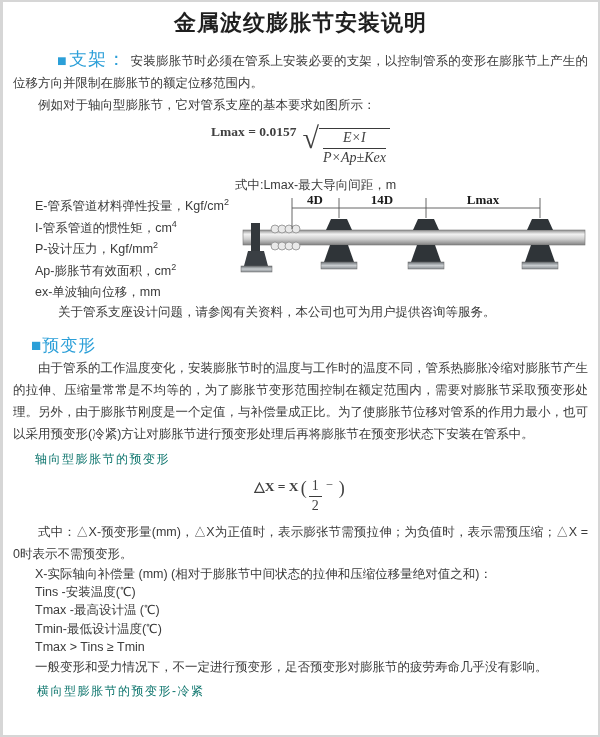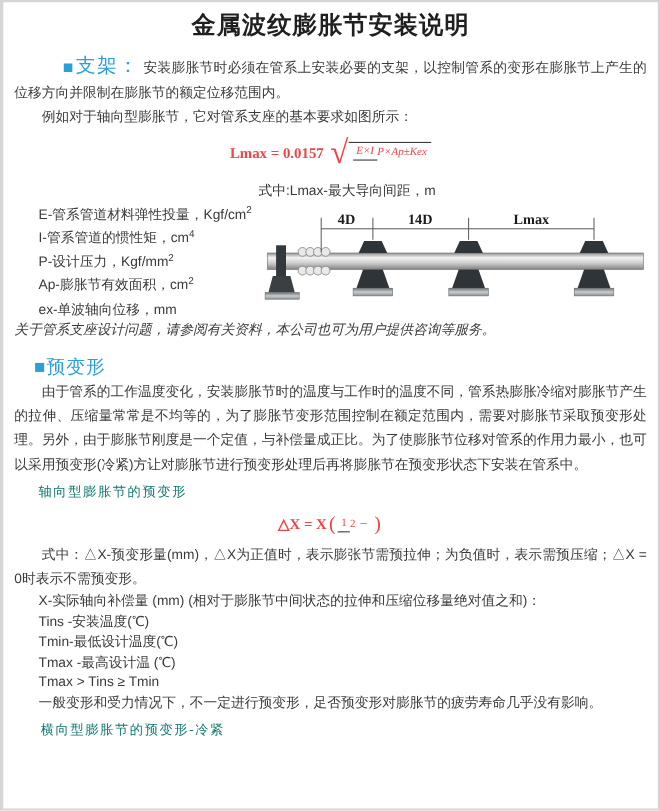--- a/index.html
+++ b/index.html
@@ -9,36 +9,36 @@
     padding:2px 10px 0 10px;overflow:hidden;position:relative;
     font-family:"Liberation Sans",sans-serif;font-size:12.5px;color:#3a3a3a;
   }
   .title{font-size:22px;font-weight:700;color:#1f1f1f;text-align:center;margin:4px 0 10px 0;letter-spacing:1px;}
   p{margin:0;line-height:22px;text-align:justify;}
   .lead{ text-indent:44px; }
   .sq{color:#2b9fd8;font-size:16px;vertical-align:-1px;margin-right:2px;}
   .lead-head{color:#2b9fd8;font-size:18px;letter-spacing:1px;margin-right:4px;}
   .indent2{text-indent:2em;}
   
-  .formula{display:flex;align-items:center;justify-content:center;
-    font-family:"Liberation Serif",serif;color:#ef4444;margin:8px 0 6px 0;}
+  .formula{display:flex;justify-content:center;
+    font-family:"Liberation Serif",serif;color:#404040;margin:8px 0 6px 0;}
   .f-bold{font-weight:700;font-size:13.5px;}
   .sqrt{display:inline-flex;align-items:flex-start;margin-left:6px;}
   .sqrt-sign{font-size:30px;line-height:30px;font-weight:400;transform:translateY(-1px);}
   .sqrt-body{border-top:1.4px solid #3a3a3a;margin-top:4px;padding:1px 4px 0 4px;}
-  .fr{display:inline-flex;flex-direction:row;text-align:center;font-size:10px;line-height:1.2;vertical-align:middle;}
+  .fr{display:inline-flex;flex-direction:column;text-align:center;font-size:14px;line-height:1.2;vertical-align:middle;}
   .fr .n{border-bottom:1px solid #3a3a3a;padding:0 3px 1px 3px;}
   .fr .d{padding-top:1px;}
   .it{font-style:italic;}
   .paren{font-size:18px;font-weight:400;margin:0 2px;}
   .fx-gap{margin:0 4px;}
   
   .defs{line-height:17.4px;}
   .defs .row{white-space:nowrap;}
-  .ml30{margin-left:30px;text-align:center;} .ml50{margin-left:22px;} .ml43{margin-left:43px;} .ml45{font-style:italic;} .ml18{margin-left:18px;} .ml24{margin-left:24px;}
+  .ml30{margin-left:30px;text-align:center;} .ml50{margin-left:22px;} .ml43{margin-left:43px;} .ml45{margin-left:45px;} .ml18{margin-left:18px;} .ml24{margin-left:24px;}
   sup{font-size:9px;}
   .note{line-height:20px;}
   
   .sec-head{color:#2b9fd8;font-size:17px;line-height:22px;margin-top:13px;letter-spacing:1px;}
   .sub-head{color:#0f766e;font-size:12px;line-height:22px;letter-spacing:1.5px;margin-top:3px;}
   .defs2{line-height:18.4px;}
   
   .diagram{position:absolute;left:236px;top:188px;width:352px;height:106px;}
   .dim-label{font-family:"Liberation Serif",serif;font-weight:700;font-size:13px;fill:#1c1c1c;}
 </style>
@@ -150,21 +150,21 @@
       <span class="d">2</span>
     </span>
     <span class="fx-gap">−</span>
     <span class="paren">)</span>
   </div>
 
   <p class="indent2">式中：△X-预变形量(mm)，△X为正值时，表示膨张节需预拉伸；为负值时，表示需预压缩；△X = 0时表示不需预变形。</p>
   <div class="defs2">
     <div class="ml50">X-实际轴向补偿量 (mm) (相对于膨胀节中间状态的拉伸和压缩位移量绝对值之和)：</div>
     <div class="ml50">Tins -安装温度(℃)</div>
+    <div class="ml50">Tmax -最高设计温  (℃)</div>
     <div class="ml50">Tmin-最低设计温度(℃)</div>
-    <div class="ml50">Tmax -最高设计温  (℃)</div>
     <div class="ml50">Tmax &gt; Tins ≥ Tmin</div>
   </div>
   <div class="note ml50">一般变形和受力情况下，不一定进行预变形，足否预变形对膨胀节的疲劳寿命几乎没有影响。</div>
 
   <div class="sub-head ml24">横向型膨胀节的预变形-冷紧</div>
 
 </div>
 
 </body></html>

